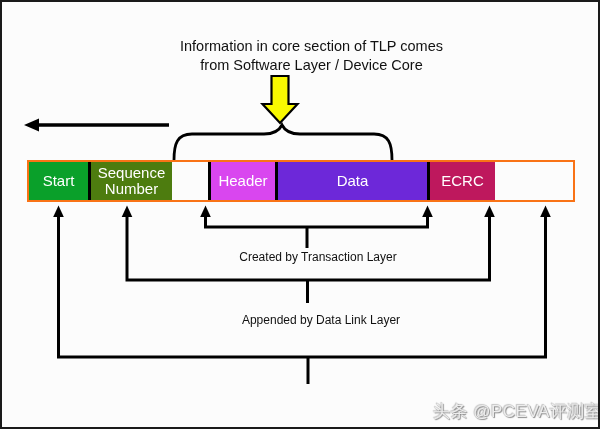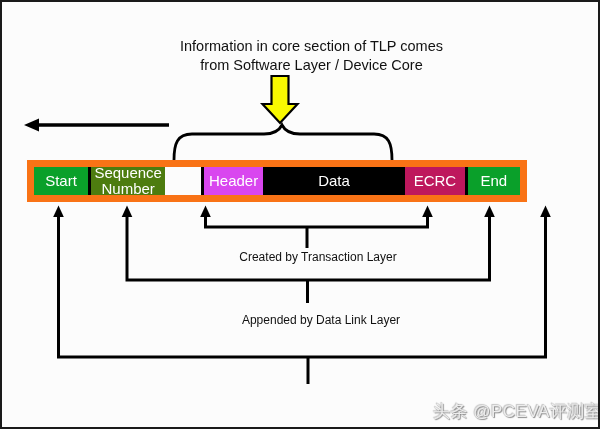--- a/index.html
+++ b/index.html
@@ -16,22 +16,22 @@
   .abs{position:absolute;}
   .note{
     font-size:14.5px;line-height:19px;color:#111;
     white-space:nowrap;
     text-align:center;
   }
   .layer-label{
     font-size:12px;color:#111;text-align:center;white-space:nowrap;
   }
   #bar{
-    position:absolute;left:25px;top:158px;width:500px;height:42px;
-    box-sizing:border-box;border:7px solid #f97316;
+    position:absolute;left:25px;top:158px;width:548px;height:42px;
+    box-sizing:border-box;border:2px solid #f97316;
     display:flex;flex-direction:row;
   }
   .seg{
     box-sizing:border-box;
     display:flex;align-items:center;justify-content:center;
     text-align:center;
     color:#fff;font-size:15px;line-height:16px;
     padding:0 1px;
     overflow:hidden;
   }
@@ -85,23 +85,22 @@
       <polygon points="543.5,203.5 538.2,215 548.8,215" fill="#000"></polygon>
       <path d="M56.5,212 L56.5,355 L543.5,355 L543.5,212" fill="none" stroke="#000" stroke-width="3"></path>
       <line x1="306" y1="355" x2="306" y2="382" stroke="#000" stroke-width="3"></line>
     </g>
   </svg>
 
   <div id="bar">
     <div class="seg" style="width: 59px; background: rgb(10, 160, 42);">Start</div>
     <div class="seg" style="width: 84px; background: #4d7c0f;">Sequence Number</div>
     <div class="seg" style="width: 67px; background: #d946ef; margin-left: 36px;">Header</div>
-    <div class="seg" style="width: 152px; background: #000000;">Data</div>
+    <div class="seg" style="width: 152px; background: #6d28d9;">Data</div>
     <div class="seg" style="width: 68px; background: #be185d;">ECRC</div>
-    <div class="seg" style="width: 60px; background: rgb(10, 160, 42);">End</div>
   </div>
 
   <div class="abs layer-label" style="left:166px;top:248px;width:300px;">Created by Transaction Layer</div>
   <div class="abs layer-label" style="left:169px;top:311px;width:300px;">Appended by Data Link Layer</div>
 
   <div class="abs" id="watermark" style="left:431px;top:398px;">头条 @PCEVA评测室</div>
 
 </div>
 
 </body></html>

